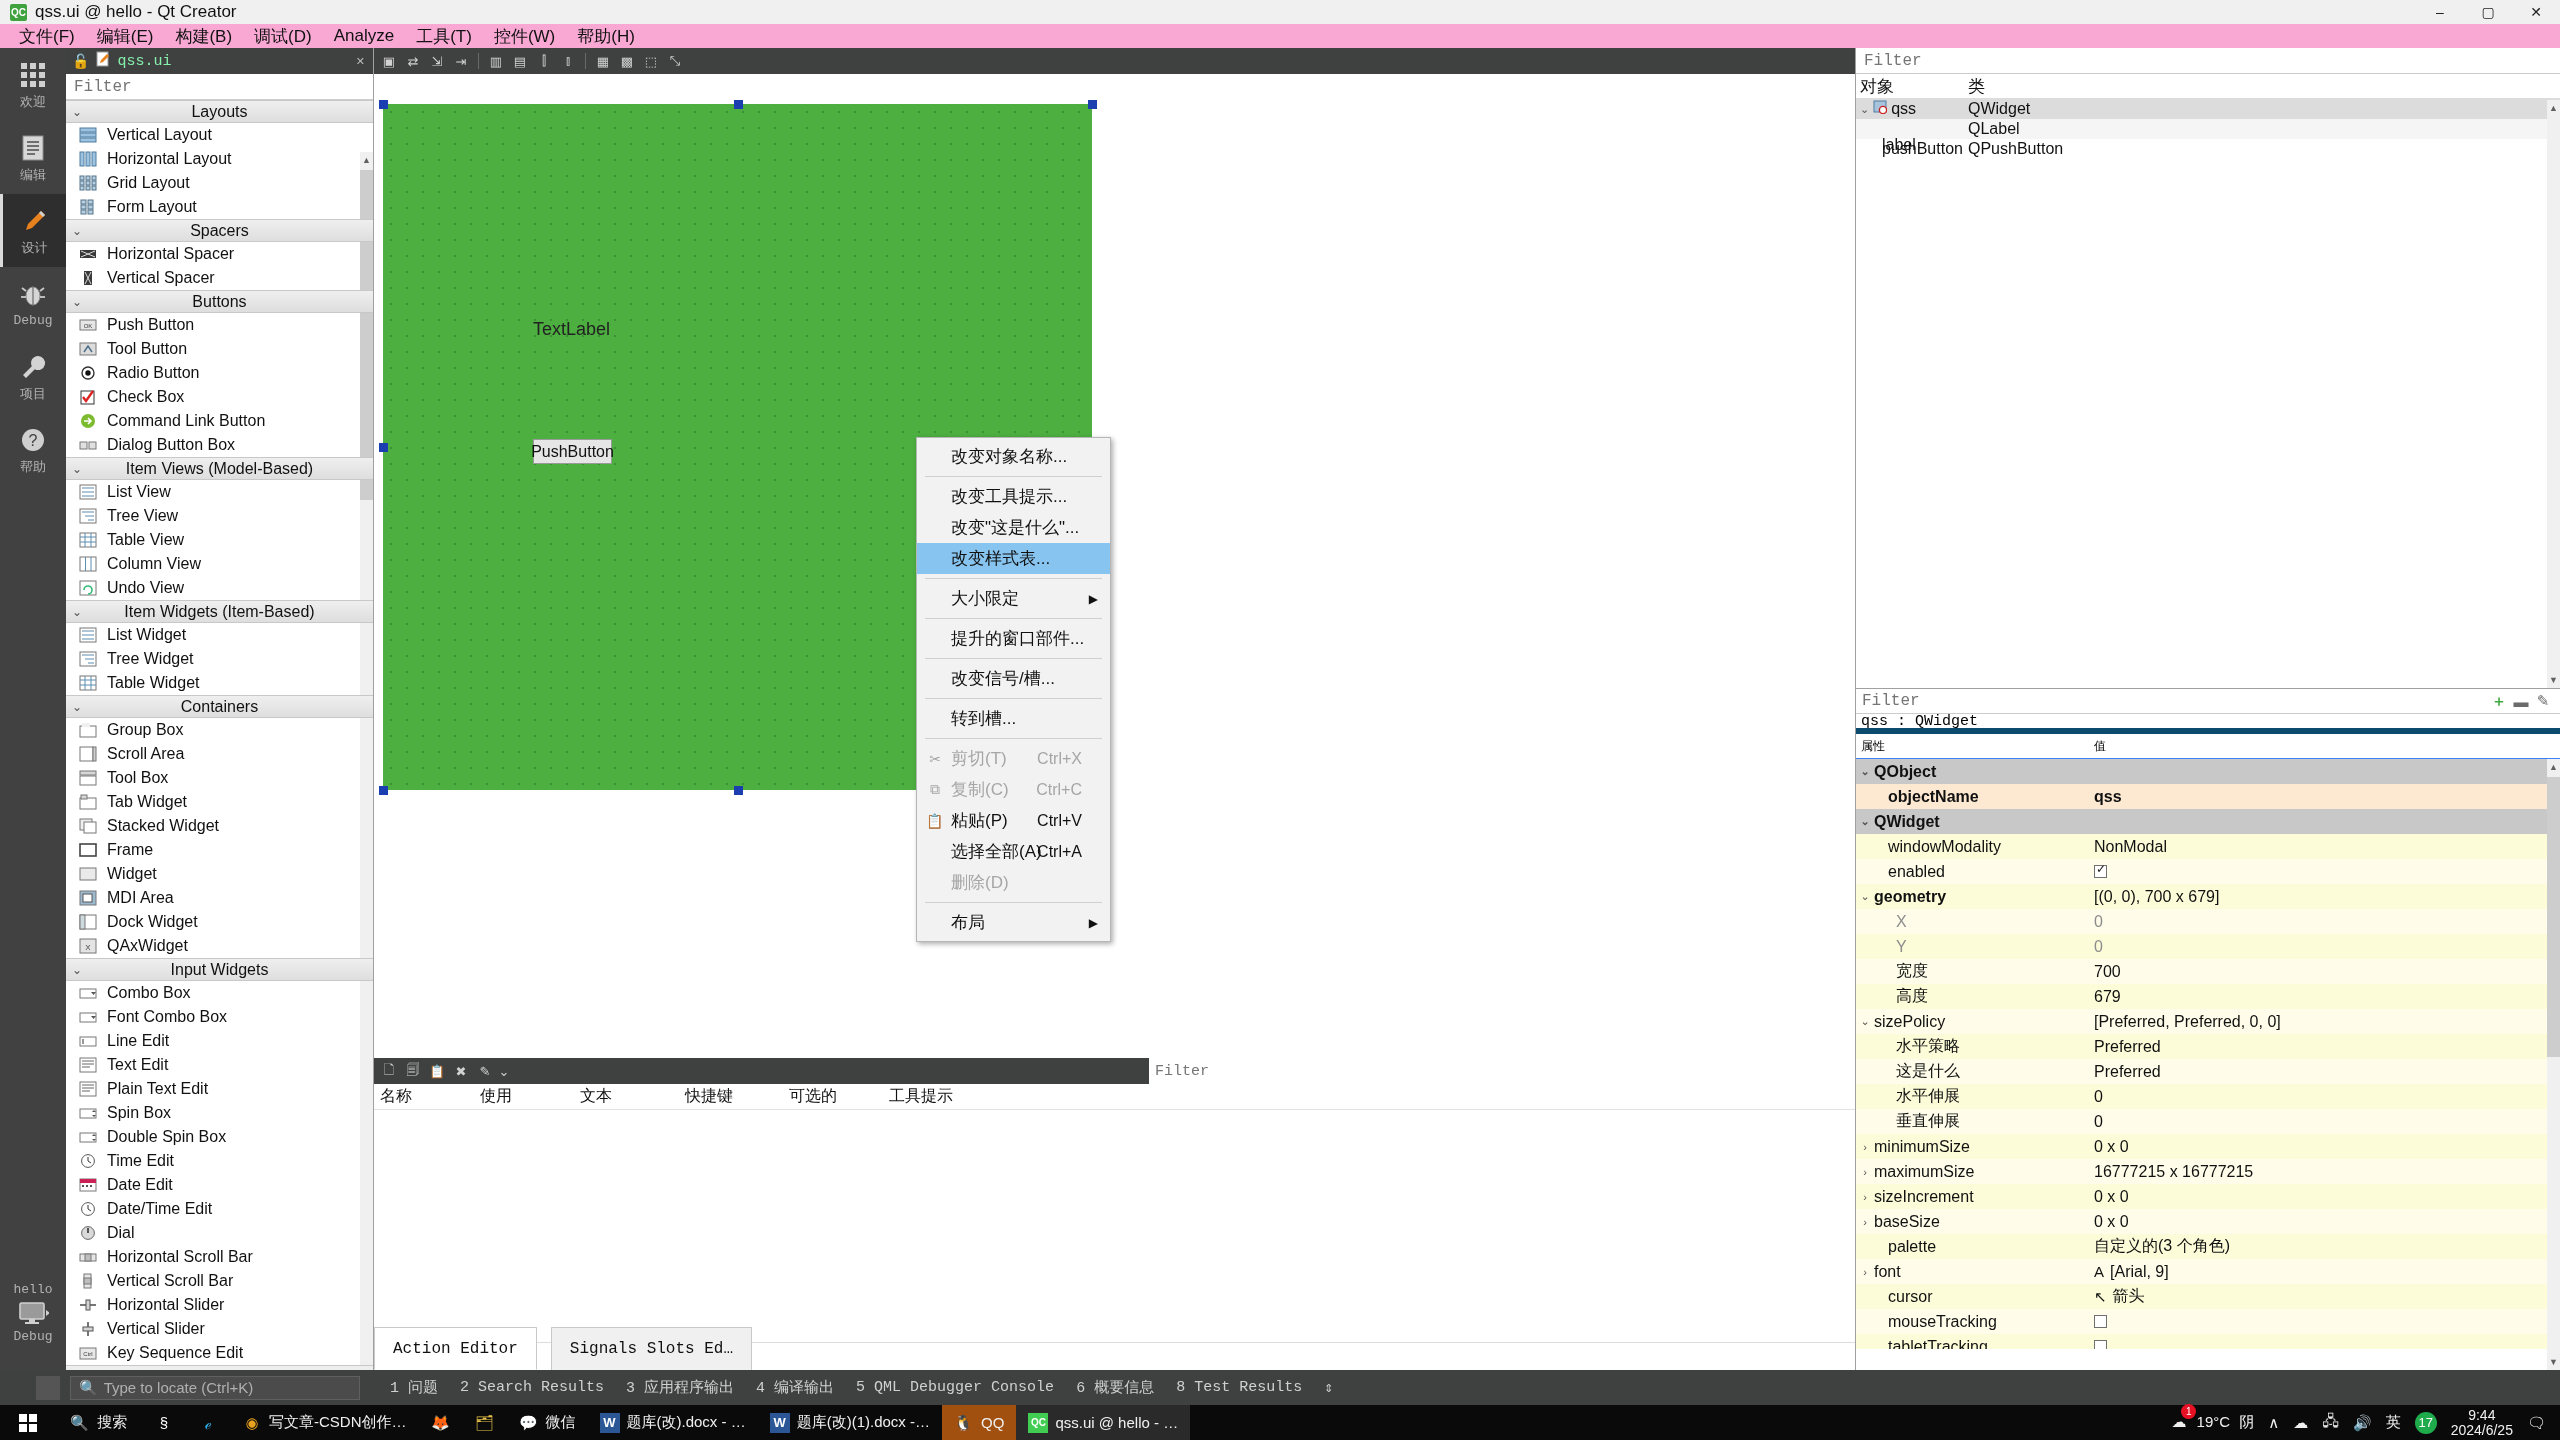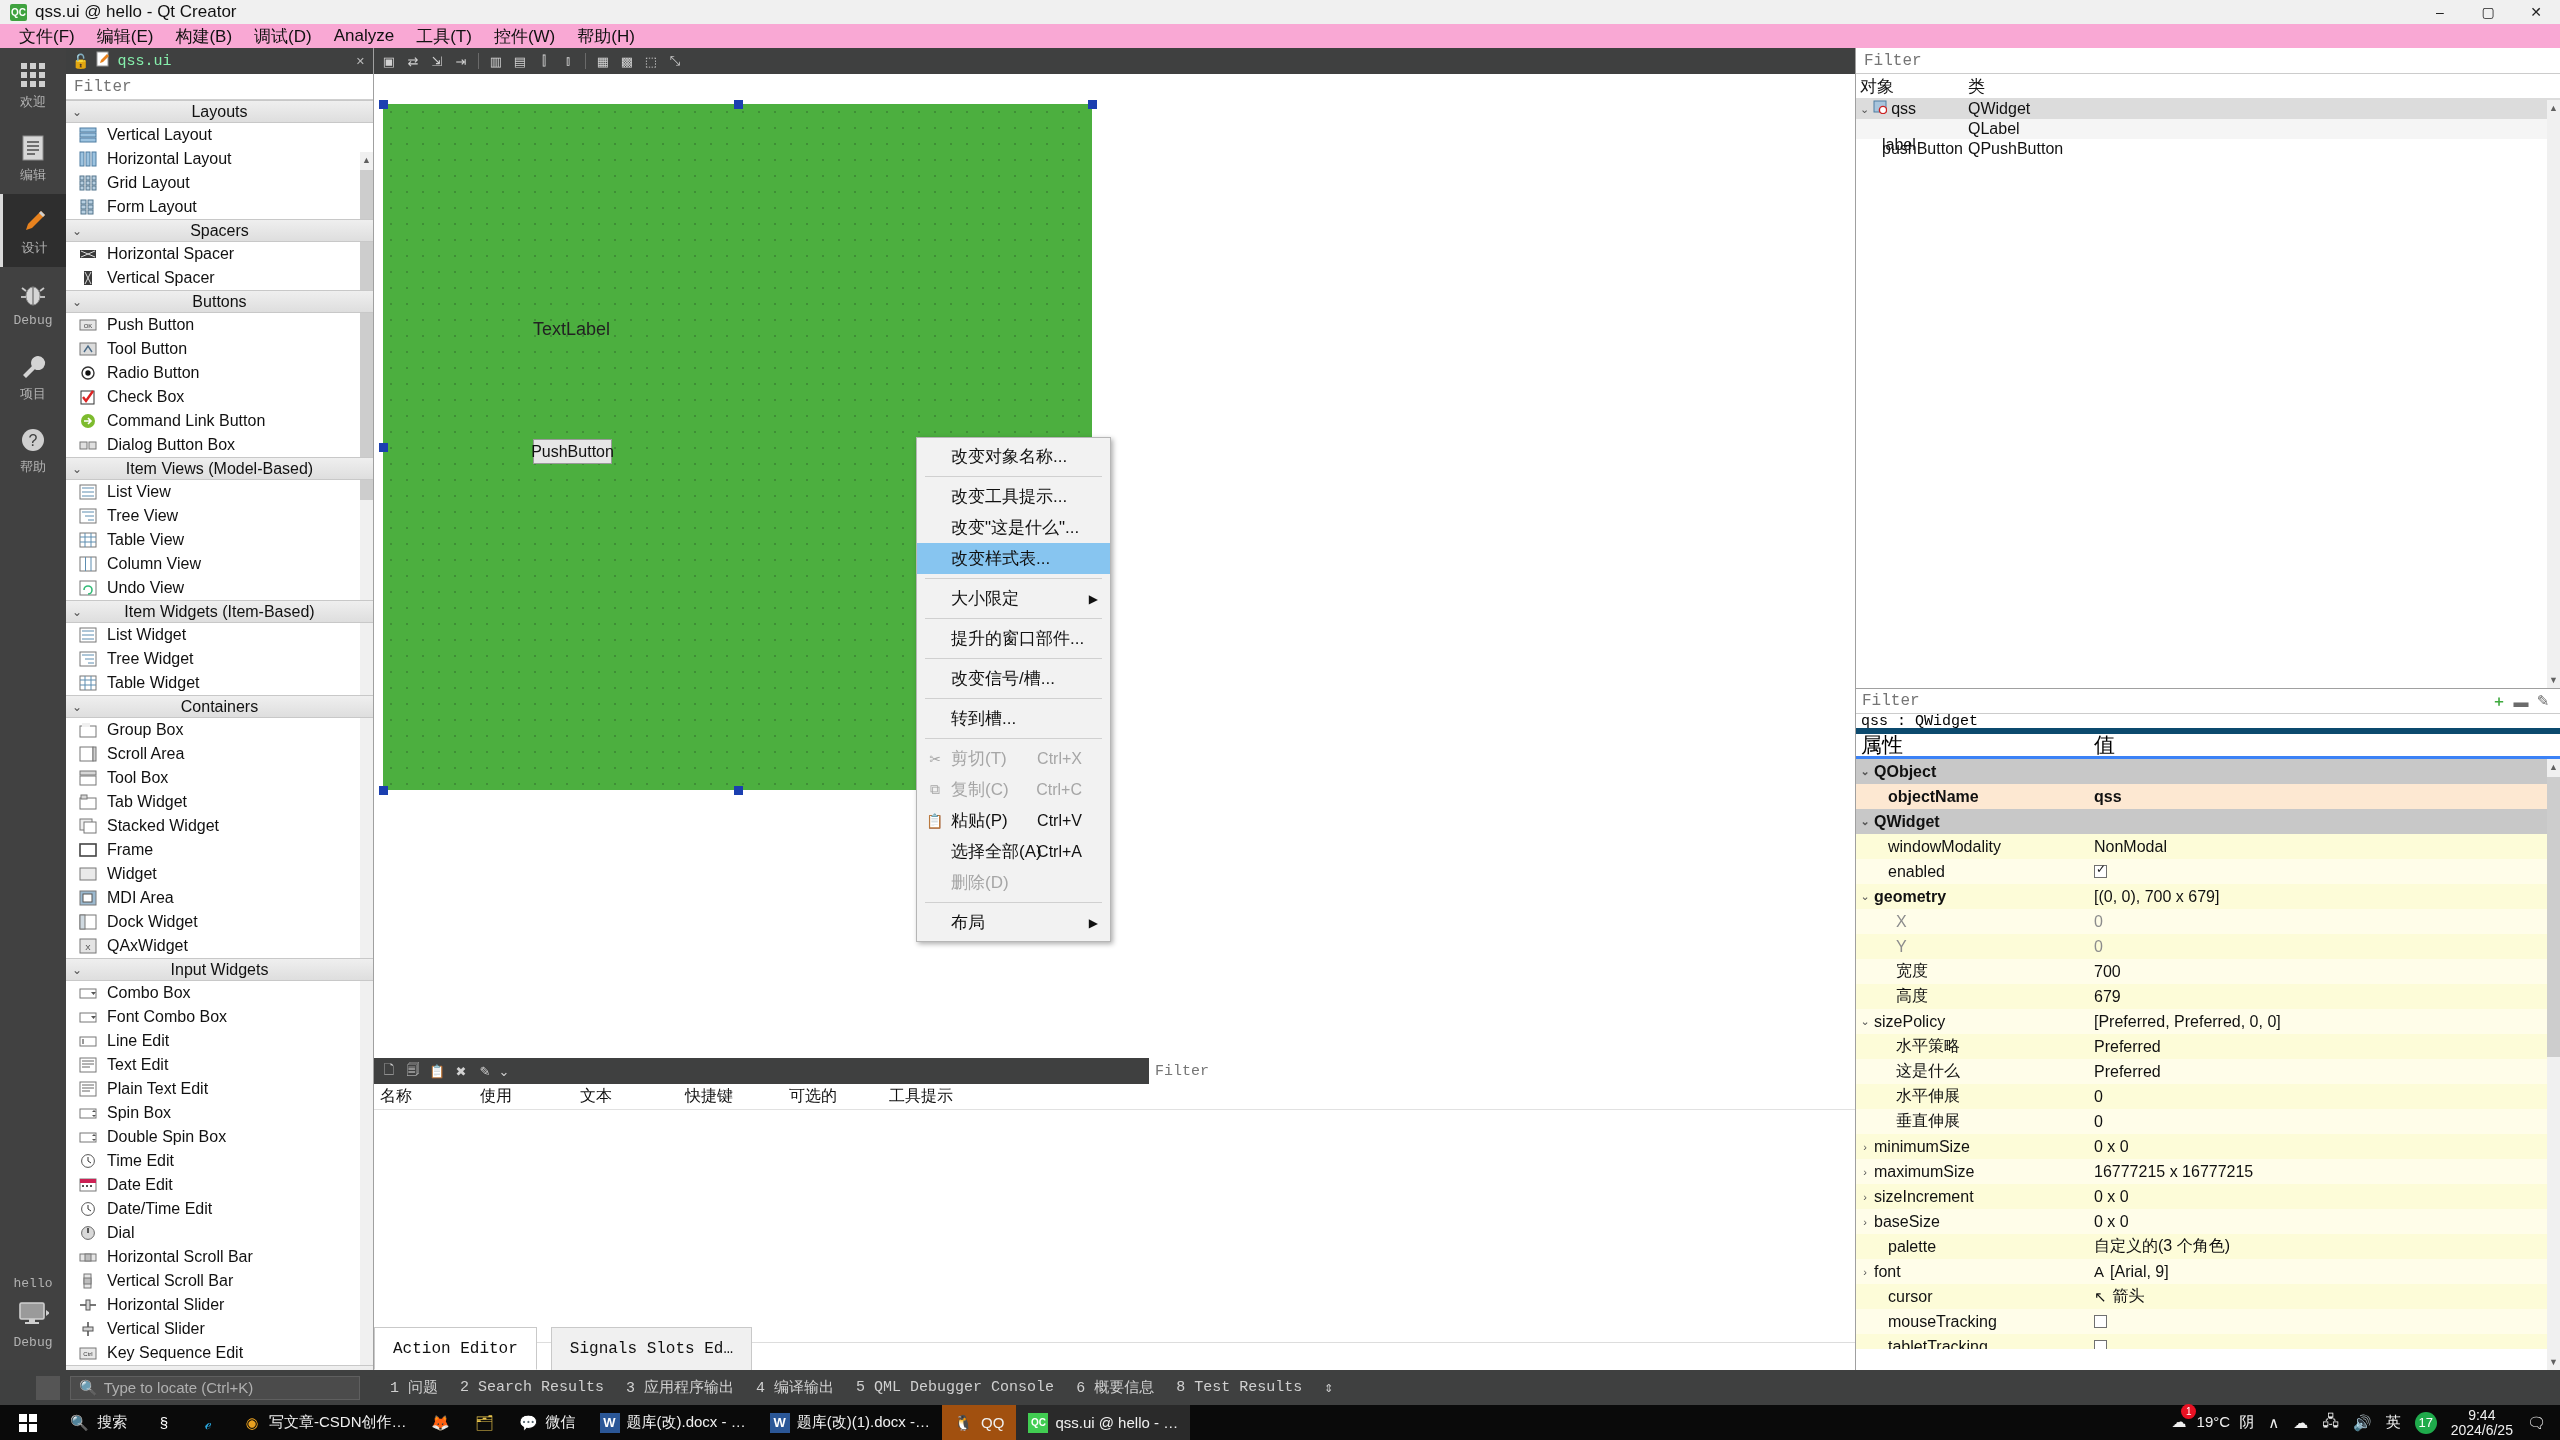--- a/index.html
+++ b/index.html
@@ -23,21 +23,21 @@
   .menubar { position:absolute; left:0; top:24px; width:2560px; height:24px; background:#f9a8d4; display:flex; align-items:center; padding-left:8px; }
   .menu-item { padding:2px 11px; font-size:17px; color:#111; white-space:nowrap; }
 
   
   .rail { position:absolute; left:0; top:48px; width:66px; height:1362px; background:#414141; }
   .rail-item { width:66px; height:73px; display:flex; flex-direction:column; align-items:center; justify-content:center; gap:2px; color:#b2b2b2; font-size:13px; font-family:"Liberation Mono", monospace; }
   .rail-item.active { background:#2e2e2e; border-left:3px solid #dadada; }
   .rail-ic { width:32px; height:32px; display:flex; align-items:center; justify-content:center; }
   .rail-spacer { height:790px; }
   .rail-run { width:66px; height:64px; display:flex; align-items:center; justify-content:center; }
-  .rail-kit { width:66px; height:74px; display:flex; flex-direction:column; align-items:center; justify-content:center; color:#b2b2b2; font-size:13px; font-family:"Liberation Mono", monospace; gap:6px; }
+  .rail-kit { width:66px; height:74px; display:flex; flex-direction:column; align-items:center; justify-content:center; color:#b2b2b2; font-size:13px; font-family:"Liberation Mono", monospace; gap:0; }
 
   
   .widgetbox { position:absolute; left:66px; top:48px; width:308px; height:1322px; background:#ffffff; border-right:1px solid #a0a0a0; }
   .wb-toolbar { height:26px; background:#3f4040; display:flex; align-items:center; padding-left:6px; gap:6px; }
   .wb-tab { display:flex; align-items:center; gap:6px; color:#86efac; font-size:15px; font-family:"Liberation Mono",monospace; }
   .wb-filter { height:26px; border-bottom:1px solid #cfcfcf; background:#fff; display:flex; align-items:center; padding:0 8px; }
   .wb-filter input { border:0; outline:0; width:100%; font-size:16px; color:#9a9a9a; font-family:"Liberation Mono",monospace; background:transparent; }
   .wb-list { height:1270px; overflow:hidden; position:relative; }
   .wb-cat { height:23px; background:linear-gradient(#efefef,#dedede); border-top:1px solid #c8c8c8; border-bottom:1px solid #c8c8c8; display:flex; align-items:center; position:relative; }
   .wb-cat .chev { width:22px; text-align:center; color:#555; font-size:12px; }
@@ -81,21 +81,21 @@
   .oi-row.sel { background:#dcdcdc; }
   .oi-row.alt { background:#f5f5f5; }
   .oi-scroll { position:absolute; right:0; top:52px; width:13px; bottom:0; background:#f0f0f0; }
 
   
   .propedit { position:absolute; left:1855px; top:688px; width:705px; height:682px; background:#fff; border-left:1px solid #a0a0a0; border-top:1px solid #a0a0a0; }
   .pe-filter { height:25px; border-bottom:1px solid #ccc; display:flex; align-items:center; padding:0 6px; }
   .pe-filter input { border:0; outline:0; flex:1; font-size:16px; color:#9a9a9a; font-family:"Liberation Mono",monospace; }
   .pe-btn { width:22px; height:22px; display:flex; align-items:center; justify-content:center; font-size:15px; }
   .pe-obj { height:20px; font-size:15px; font-family:"Liberation Mono",monospace; padding-left:5px; border-bottom:6px solid #0c4a6e; display:flex; align-items:center; }
-  .pe-head { height:25px; display:flex; border-bottom:3px solid #3b82f6; font-size:21px; align-items:center; }
+  .pe-head { height:25px; display:flex; border-bottom:1px solid #3b82f6; font-size:12px; align-items:center; }
   .pe-c1 { width:233px; padding-left:5px; }
   .pe-c2 { flex:1; padding-left:5px; }
   .pe-row { height:25px; display:flex; align-items:center; font-size:16px; color:#111; }
   .pe-row .k { width:233px; display:flex; align-items:center; }
   .pe-row .v { flex:1; padding-left:5px; display:flex; align-items:center; gap:6px; }
   .pe-row.group { background:#c8c8c8; font-weight:bold; }
   .pe-row.y0 { background:#fdfcd8; }
   .pe-row.y1 { background:#fffde9; }
   .pe-row.obn { background:#fde8d2; font-weight:bold; }
   .pe-ind { width:18px; text-align:center; font-size:11px; color:#555; }

